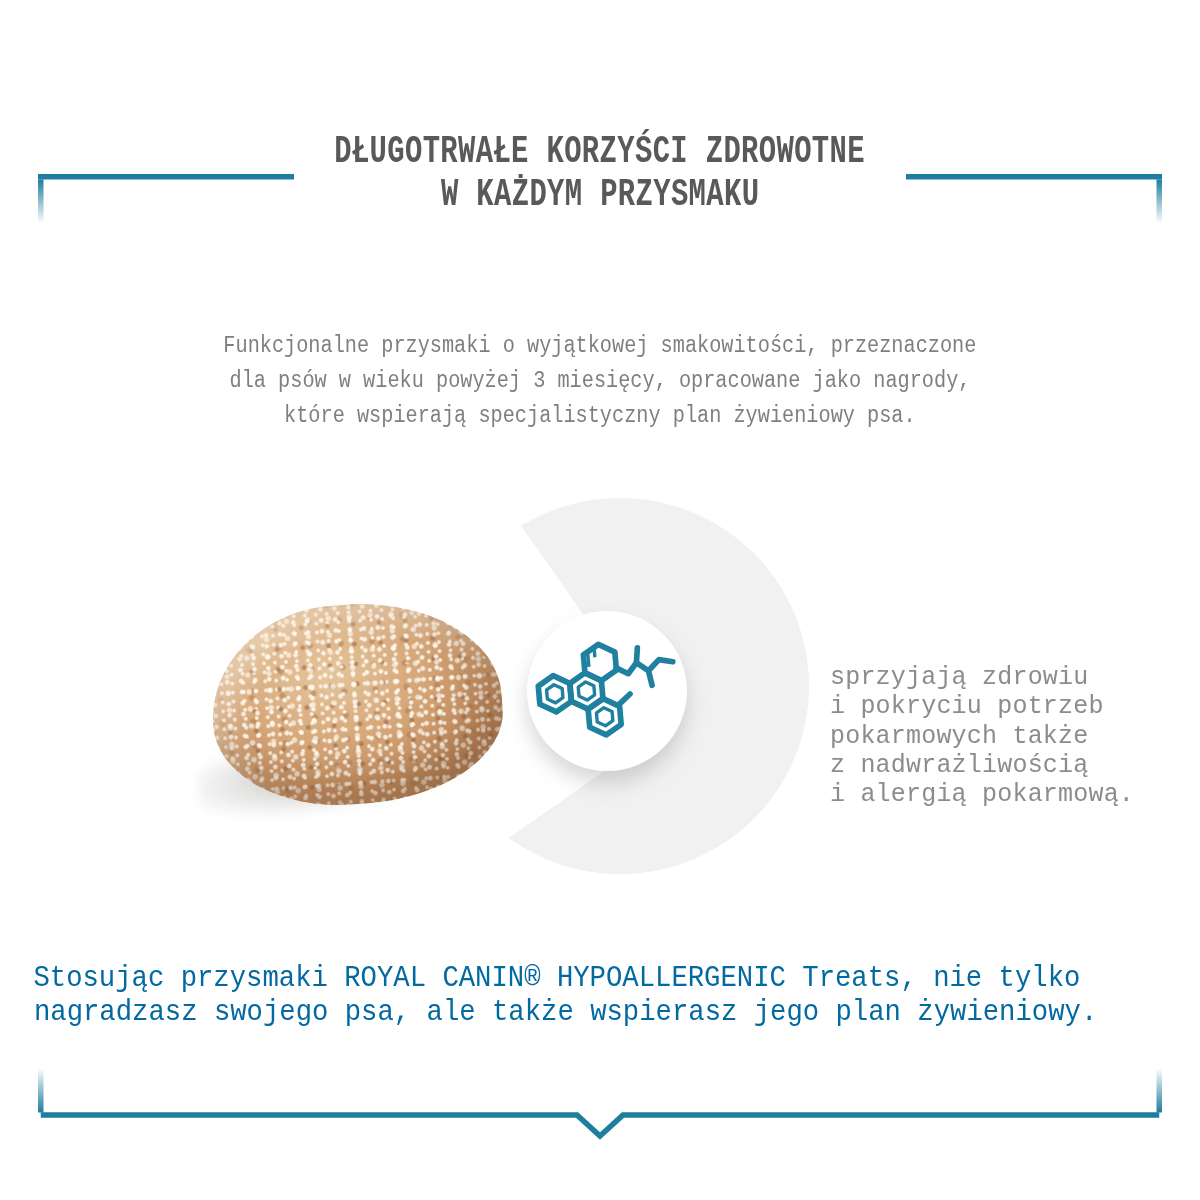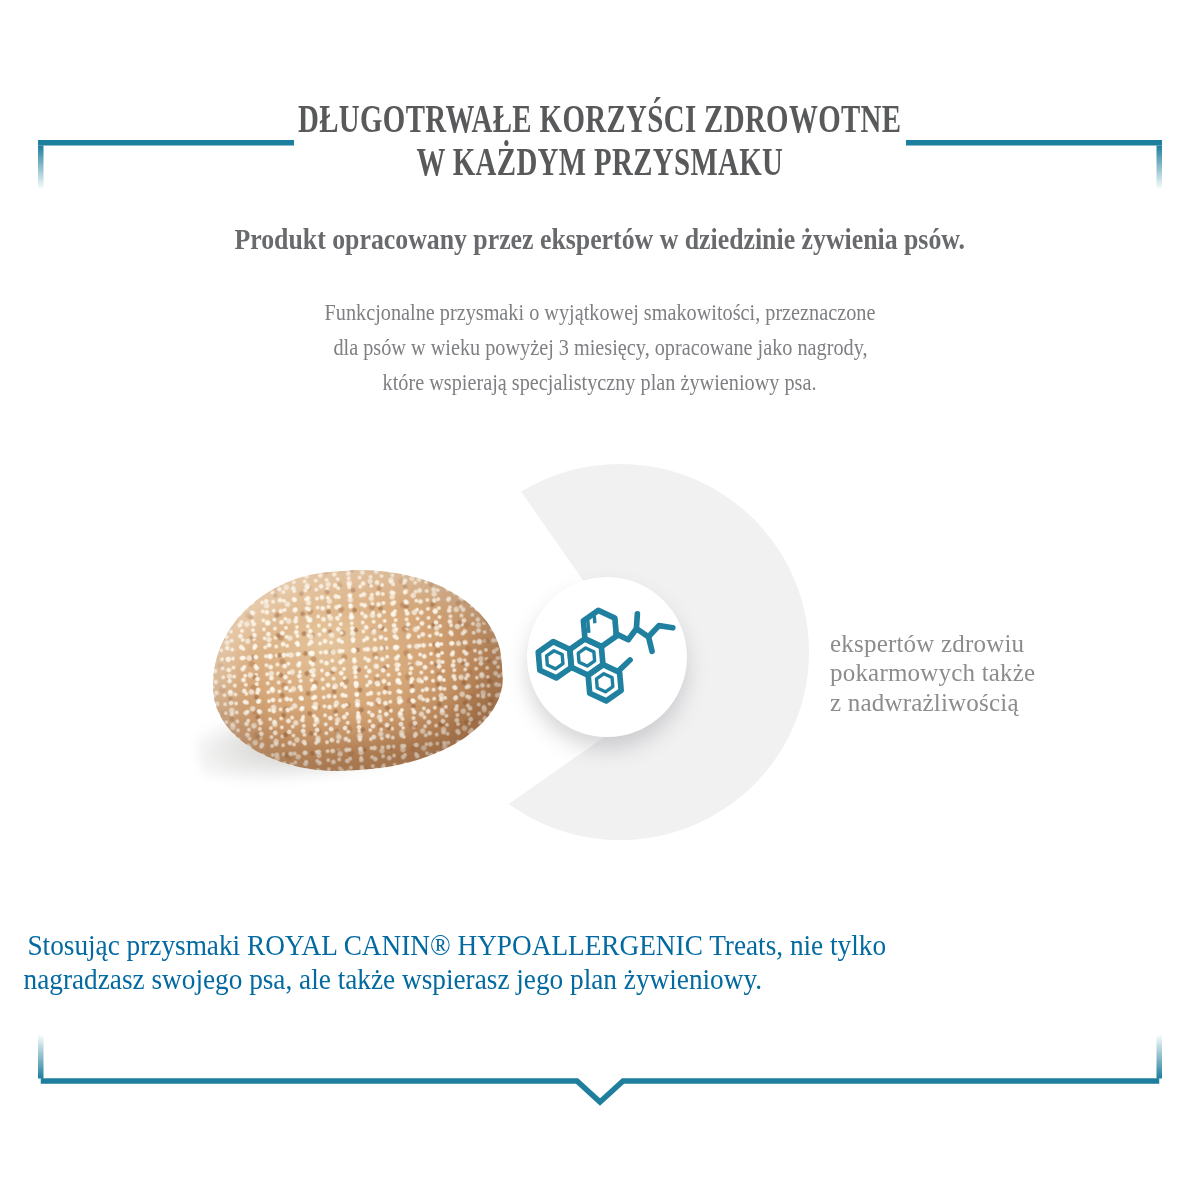--- a/index.html
+++ b/index.html
@@ -1,18 +1,19 @@
 <!DOCTYPE html>
 <html><head>
 <meta charset="utf-8">
 <style>
   html,body{margin:0;padding:0;background:#ffffff;}
   .canvas{
     position:relative;width:1200px;height:1160px;background:#ffffff;overflow:hidden;
-    font-family:Liberation Serif, serif;
+    font-family:Liberation Mono, monospace;
+    margin-top:34px;
   }
   .frame{position:absolute;left:0;top:0;z-index:10;pointer-events:none;}
 
   
   .title{
     position:absolute;left:0;top:97px;width:1200px;text-align:center;z-index:5;
     color:#58595B;font-weight:bold;font-size:39px;line-height:43px;letter-spacing:.5px;
   }
   .title .squeeze{display:inline-block;transform:scaleX(.74);transform-origin:50% 50%;white-space:nowrap;}
   .subtitle{
@@ -106,23 +107,20 @@
       <rect x="38" y="1034" width="5.5" height="44.5" fill="url(#fadeUp)"></rect>
       <rect x="1156.5" y="1034" width="5.5" height="44.5" fill="url(#fadeUp)"></rect>
     </g>
   </svg>
 
   <div class="title">
     <span class="squeeze">DŁUGOTRWAŁE KORZYŚCI ZDROWOTNE</span><br>
     <span class="squeeze">W KAŻDYM PRZYSMAKU</span>
   </div>
 
-  <div class="subtitle">
-    <span class="squeeze">Produkt opracowany przez ekspertów w dziedzinie żywienia psów.</span>
-  </div>
 
   <div class="intro">
     <span class="squeeze">Funkcjonalne przysmaki o wyjątkowej smakowitości, przeznaczone</span><br>
     <span class="squeeze">dla psów w wieku powyżej 3 miesięcy, opracowane jako nagrody,</span><br>
     <span class="squeeze">które wspierają specjalistyczny plan żywieniowy psa.</span>
   </div>
 
   <div class="gray-circle"></div>
   <div class="photo-bg"></div>
   <div class="kibble-shadow"></div>
@@ -150,23 +148,25 @@
         <polygon points="20,38 13.1,42 13.1,50 20,54 26.9,50 26.9,42"></polygon>
         <polygon points="62,62 55.1,66 55.1,74 62,78 68.9,74 68.9,66"></polygon>
         <line x1="52" y1="13" x2="52" y2="25"></line>
         <line x1="58" y1="10" x2="58" y2="17"></line>
       </g>
     </svg>
   </div>
 
 
   <div class="feature-body">
-    <div>ekspertów zdrowiu</div>
+    <div>sprzyjają zdrowiu</div>
+    <div>i pokryciu potrzeb</div>
     <div>pokarmowych także</div>
     <div>z nadwrażliwością</div>
+    <div>i alergią pokarmową.</div>
   </div>
 
   <div class="footer-text">
     <span class="squeeze">Stosując przysmaki ROYAL CANIN® HYPOALLERGENIC Treats, nie tylko</span><br>
     <span class="squeeze">nagradzasz swojego psa, ale także wspierasz jego plan żywieniowy.</span>
   </div>
 
 </div>
 
 </body></html>

